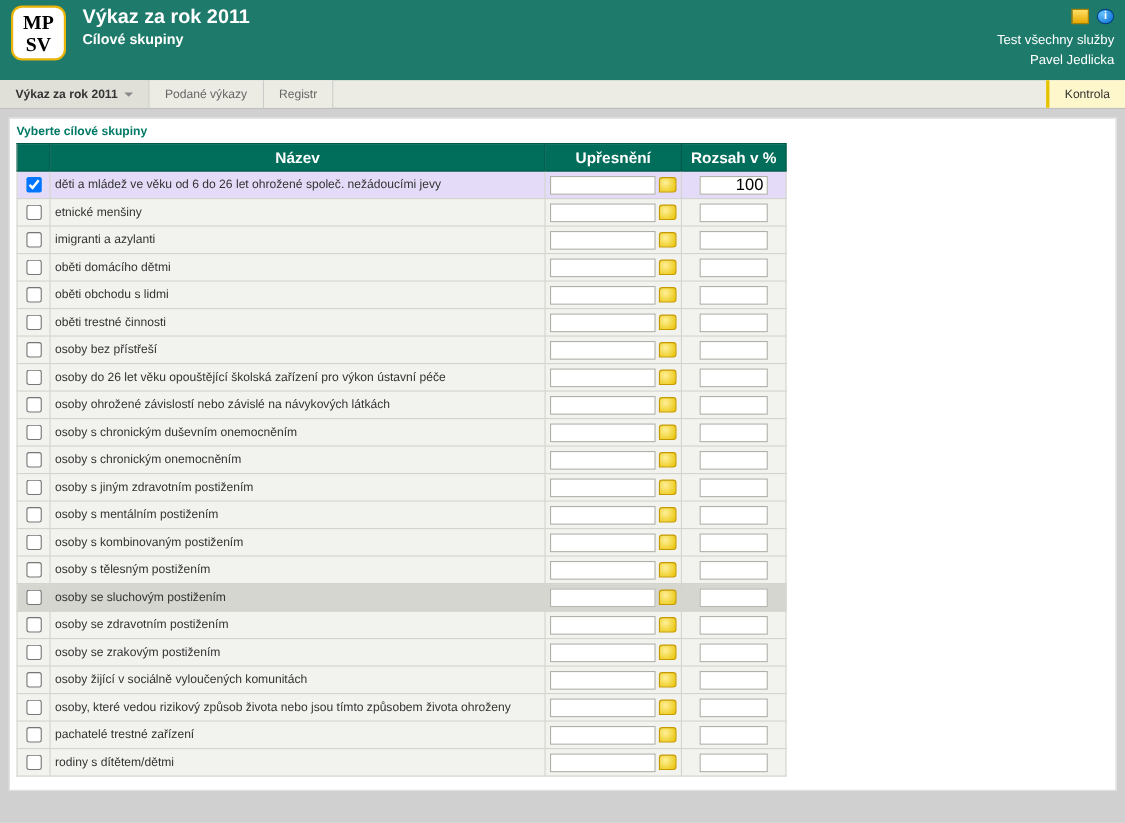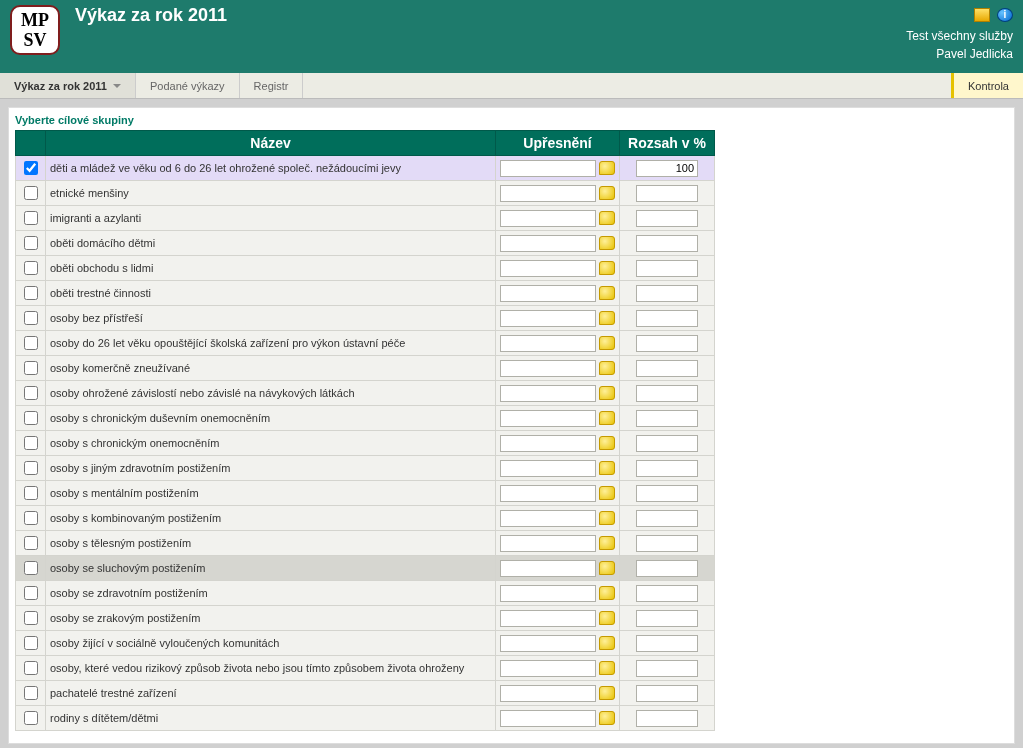--- a/index.html
+++ b/index.html
@@ -18,21 +18,21 @@
     padding: 5px 10px 10px 10px;
   }
   .logo {
     width: 50px;
     height: 50px;
     background: #fff;
     border-radius: 10px;
     margin-right: 15px;
     position: relative;
     overflow: hidden;
-    border: 2px solid #7f1d1d;
+    border: 2px solid #eab308;
   }
   .logo-inner {
     font-family: Georgia, serif;
     font-weight: bold;
     font-size: 18px;
     line-height: 20px;
     text-align: center;
     padding-top: 3px;
     color: #000;
   }
@@ -165,21 +165,21 @@
     background: #fff;
     font-size: 11px;
     padding: 0 2px;
     vertical-align: middle;
   }
   input.num {
     width: 62px;
     height: 17px;
     border: 1px solid #b0b0a8;
     background: #fff;
-    font-size: 11px;
+    font-size: 15px;
     padding: 0 3px;
     text-align: right;
     vertical-align: middle;
   }
   .note-icon {
     display: inline-block;
     width: 16px; height: 14px;
     background: radial-gradient(circle at 35% 35%, #fff099, #e8c200);
     border: 1px solid #c59a00;
     border-radius: 3px 3px 3px 0;
@@ -195,20 +195,21 @@
 </style>
 </head>
 <body>
 
 <div class="header">
   <div class="logo">
     <div class="logo-inner">MP<br>SV</div>
   </div>
   <div class="header-titles">
     <div class="header-title">Výkaz za rok 2011</div>
+    <div class="header-sub">Cílové skupiny</div>
   </div>
   <div class="header-right">
     <div class="header-icons">
       <span class="icon-top icon-mail"></span>
       <span class="icon-top icon-info">i</span>
     </div>
     <div>Test všechny služby</div>
     <div>Pavel Jedlicka</div>
   </div>
 </div>
@@ -280,26 +281,20 @@
           <td class="col-rozsah"><input class="num" type="text" style=""></td>
         </tr>
         <tr>
           <td class="col-check"><input type="checkbox" style=""></td>
           <td class="col-name">osoby do 26 let věku opouštějící školská zařízení pro výkon ústavní péče</td>
           <td class="col-upres"><input class="txt" type="text" style=""><span class="note-icon"></span></td>
           <td class="col-rozsah"><input class="num" type="text" style=""></td>
         </tr>
         <tr>
           <td class="col-check"><input type="checkbox" style=""></td>
-          <td class="col-name">osoby komerčně zneužívané</td>
-          <td class="col-upres"><input class="txt" type="text" style=""><span class="note-icon"></span></td>
-          <td class="col-rozsah"><input class="num" type="text" style=""></td>
-        </tr>
-        <tr>
-          <td class="col-check"><input type="checkbox" style=""></td>
           <td class="col-name">osoby ohrožené závislostí nebo závislé na návykových látkách</td>
           <td class="col-upres"><input class="txt" type="text" style=""><span class="note-icon"></span></td>
           <td class="col-rozsah"><input class="num" type="text" style=""></td>
         </tr>
         <tr>
           <td class="col-check"><input type="checkbox" style=""></td>
           <td class="col-name">osoby s chronickým duševním onemocněním</td>
           <td class="col-upres"><input class="txt" type="text" style=""><span class="note-icon"></span></td>
           <td class="col-rozsah"><input class="num" type="text" style=""></td>
         </tr>

